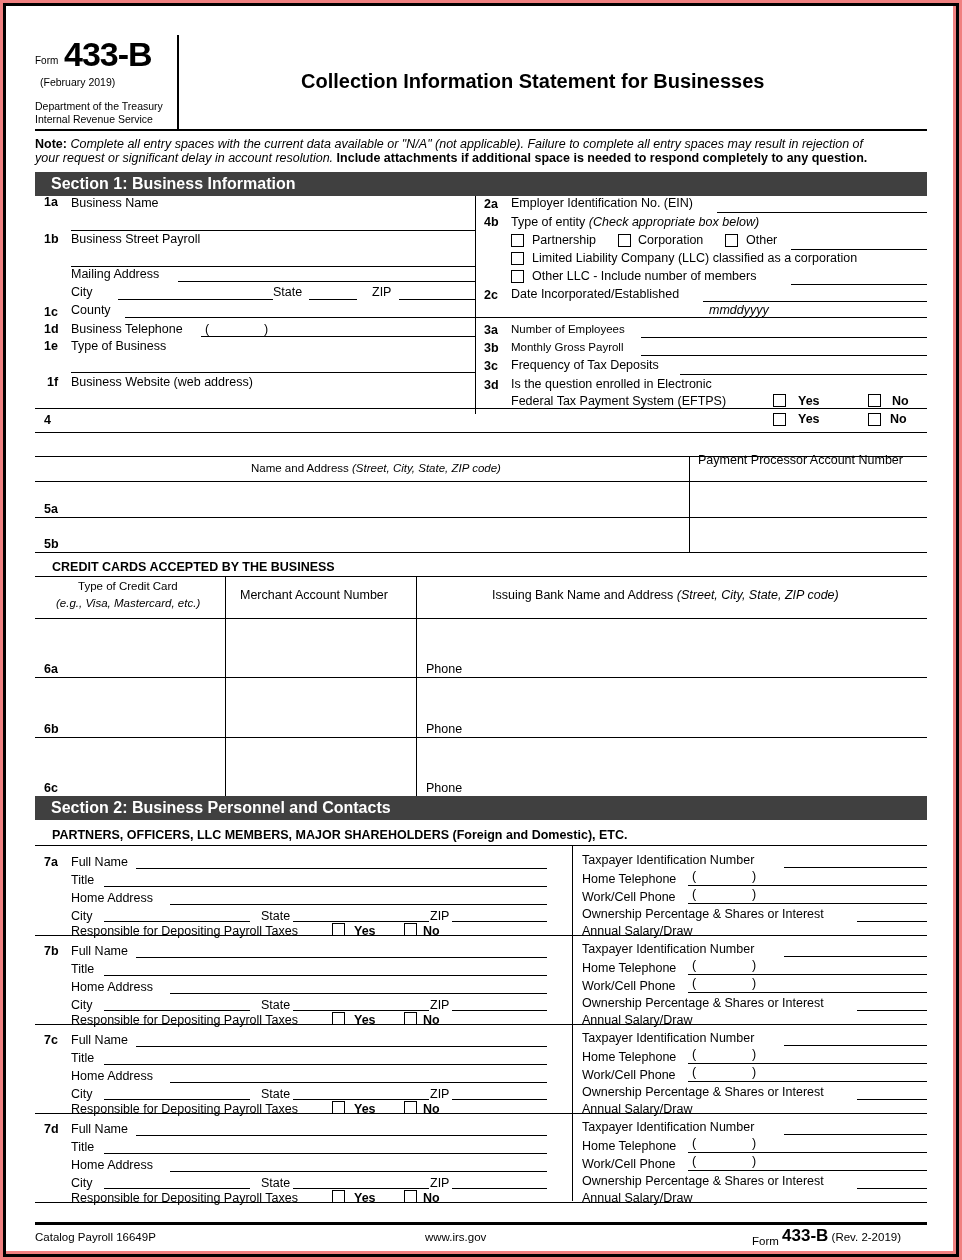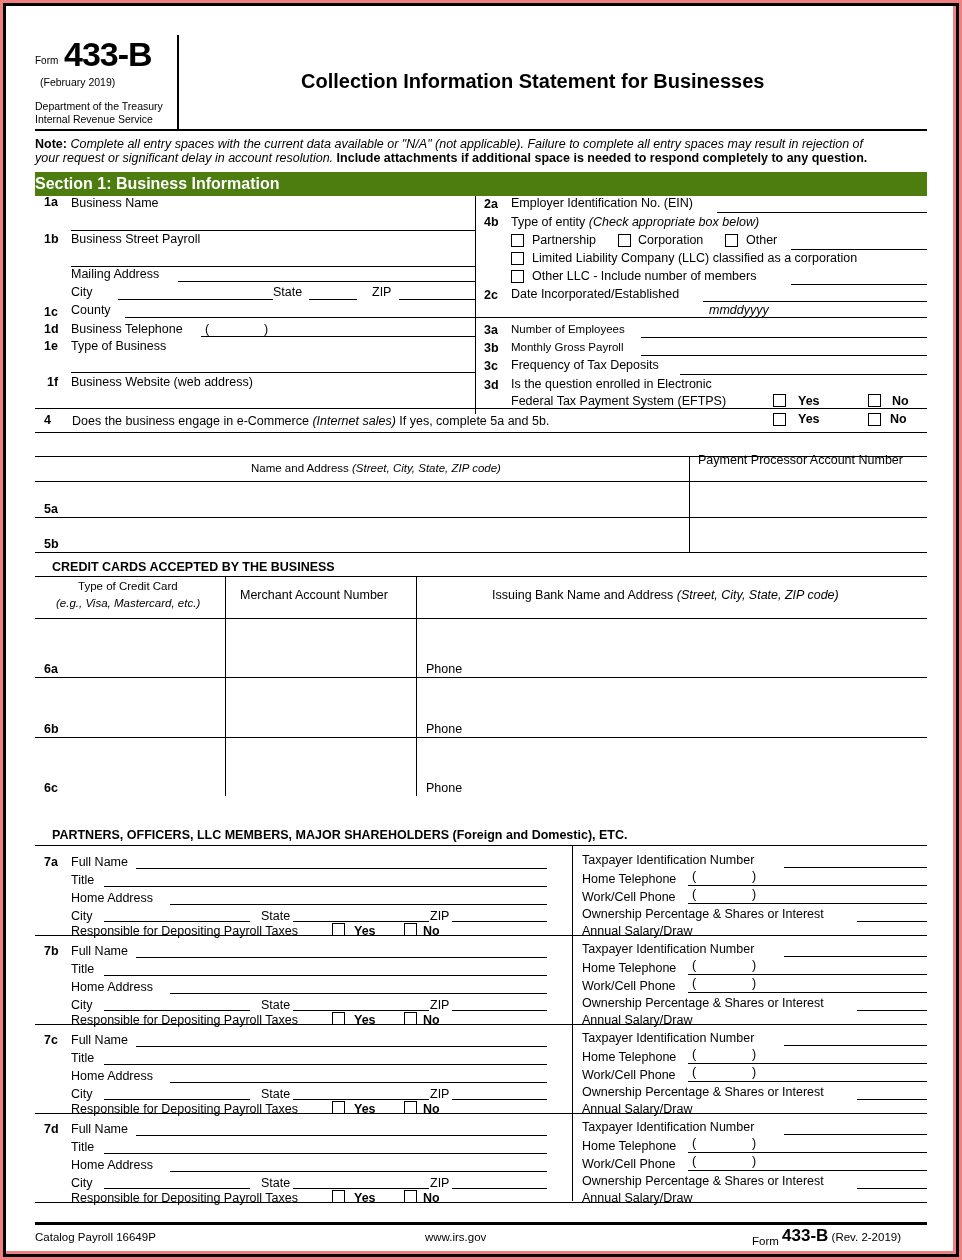--- a/index.html
+++ b/index.html
@@ -9,21 +9,21 @@
 .page{position:absolute;left:6px;top:6px;width:950px;height:1248px;background:#fff;border-right:3px solid #f08080;border-bottom:3px solid #f08080}
 .abs{position:absolute}
 .t{position:absolute;font-size:12.5px;white-space:nowrap;line-height:1}
 .sm{font-size:11.5px}
 .b{font-weight:bold}
 .i{font-style:italic}
 .num{position:absolute;font-size:12.5px;font-weight:bold;white-space:nowrap;line-height:1}
 .hl{position:absolute;height:1px;background:#000}
 .vl{position:absolute;width:1px;background:#000}
 .cb{position:absolute;width:13px;height:13px;border:1px solid #000;background:#fff;cursor:pointer}
-.bar{position:absolute;background:#4d7c0f;color:#fff;font-weight:bold;font-size:16px;line-height:24px;white-space:nowrap}
+.bar{position:absolute;background:#404040;color:#fff;font-weight:bold;font-size:16px;line-height:24px;padding-left:16px;white-space:nowrap}
 .input{position:absolute;border:none;border-bottom:1px solid #000;background:transparent;height:14px;font-family:"Liberation Sans",sans-serif;font-size:12px;outline:none}
 .cell-input{position:absolute;border:none;background:transparent;font-family:"Liberation Sans",sans-serif;font-size:12px;outline:none}
 </style>
 </head>
 <body>
 
 <div class="frame"></div>
 <div class="page">
 
 <span class="t" style="left:29px;top:50px;font-size:10px">Form</span>
@@ -127,21 +127,20 @@
 <span class="t" style="left:505px;top:372px">Is the question enrolled in Electronic</span>
 <span class="t" style="left:505px;top:389px">Federal Tax Payment System (EFTPS)</span>
 <div class="cb" style="left:767px;top:388px"></div>
 <span class="t b" style="left:792px;top:389px">Yes</span>
 <div class="cb" style="left:862px;top:388px"></div>
 <span class="t b" style="left:886px;top:389px">No</span>
 
 <div class="hl" style="left:29px;top:402px;width:892px"></div>
 
 <span class="num" style="left:38px;top:408px">4</span>
-<span class="t" style="left:66px;top:409px"><span>Does the business engage in e-Commerce</span> <span class="i">(Internet sales)</span> <span>If yes, complete 5a and 5b.</span></span>
 <div class="cb" style="left:767px;top:407px"></div>
 <span class="t b" style="left:792px;top:407px">Yes</span>
 <div class="cb" style="left:862px;top:407px"></div>
 <span class="t b" style="left:884px;top:407px">No</span>
 
 <div class="hl" style="left:29px;top:426px;width:892px"></div>
 
 <div class="hl" style="left:29px;top:450px;width:892px"></div>
 <span class="t sm" style="left:245px;top:457px"><span>Name and Address</span> <span class="i">(Street, City, State, ZIP code)</span></span>
 <span class="t" style="left:692px;top:448px">Payment Processor Account Number</span>
@@ -180,20 +179,21 @@
 <input class="cell-input" style="left: 416px; top: 677px; width: 500px; height: 34px;">
 <span class="t" style="left:420px;top:717px">Phone</span>
 <div class="hl" style="left:29px;top:731px;width:892px"></div>
 
 <span class="num" style="left:38px;top:776px">6c</span>
 <input class="cell-input" style="left: 60px; top: 737px; width: 155px; height: 34px;">
 <input class="cell-input" style="left: 224px; top: 737px; width: 182px; height: 50px;">
 <input class="cell-input" style="left: 416px; top: 737px; width: 500px; height: 34px;">
 <span class="t" style="left:420px;top:776px">Phone</span>
 
+<div class="bar" style="left:29px;top:790px;width:892px">Section 2: Business Personnel and Contacts</div>
 <span class="t b" style="left:46px;top:823px;font-size:12.5px">PARTNERS, OFFICERS, LLC MEMBERS, MAJOR SHAREHOLDERS (Foreign and Domestic), ETC.</span>
 <div class="hl" style="left:29px;top:839px;width:892px"></div>
 
 <div id="people"></div>
 
 <div class="hl" style="left:29px;top:1216px;width:892px;height:3px"></div>
 <span class="t" style="left:29px;top:1226px;font-size:11.5px">Catalog Payroll 16649P</span>
 <span class="t" style="left:419px;top:1226px;font-size:11.5px">www.irs.gov</span>
 <span class="t" style="left:746px;top:1221px;font-size:11.5px"><span style="position:relative;top:4px">Form</span> <span class="b" style="font-size:17px">433-B</span> <span style="position:relative;top:0px">(Rev. 2-2019)</span></span>
 

